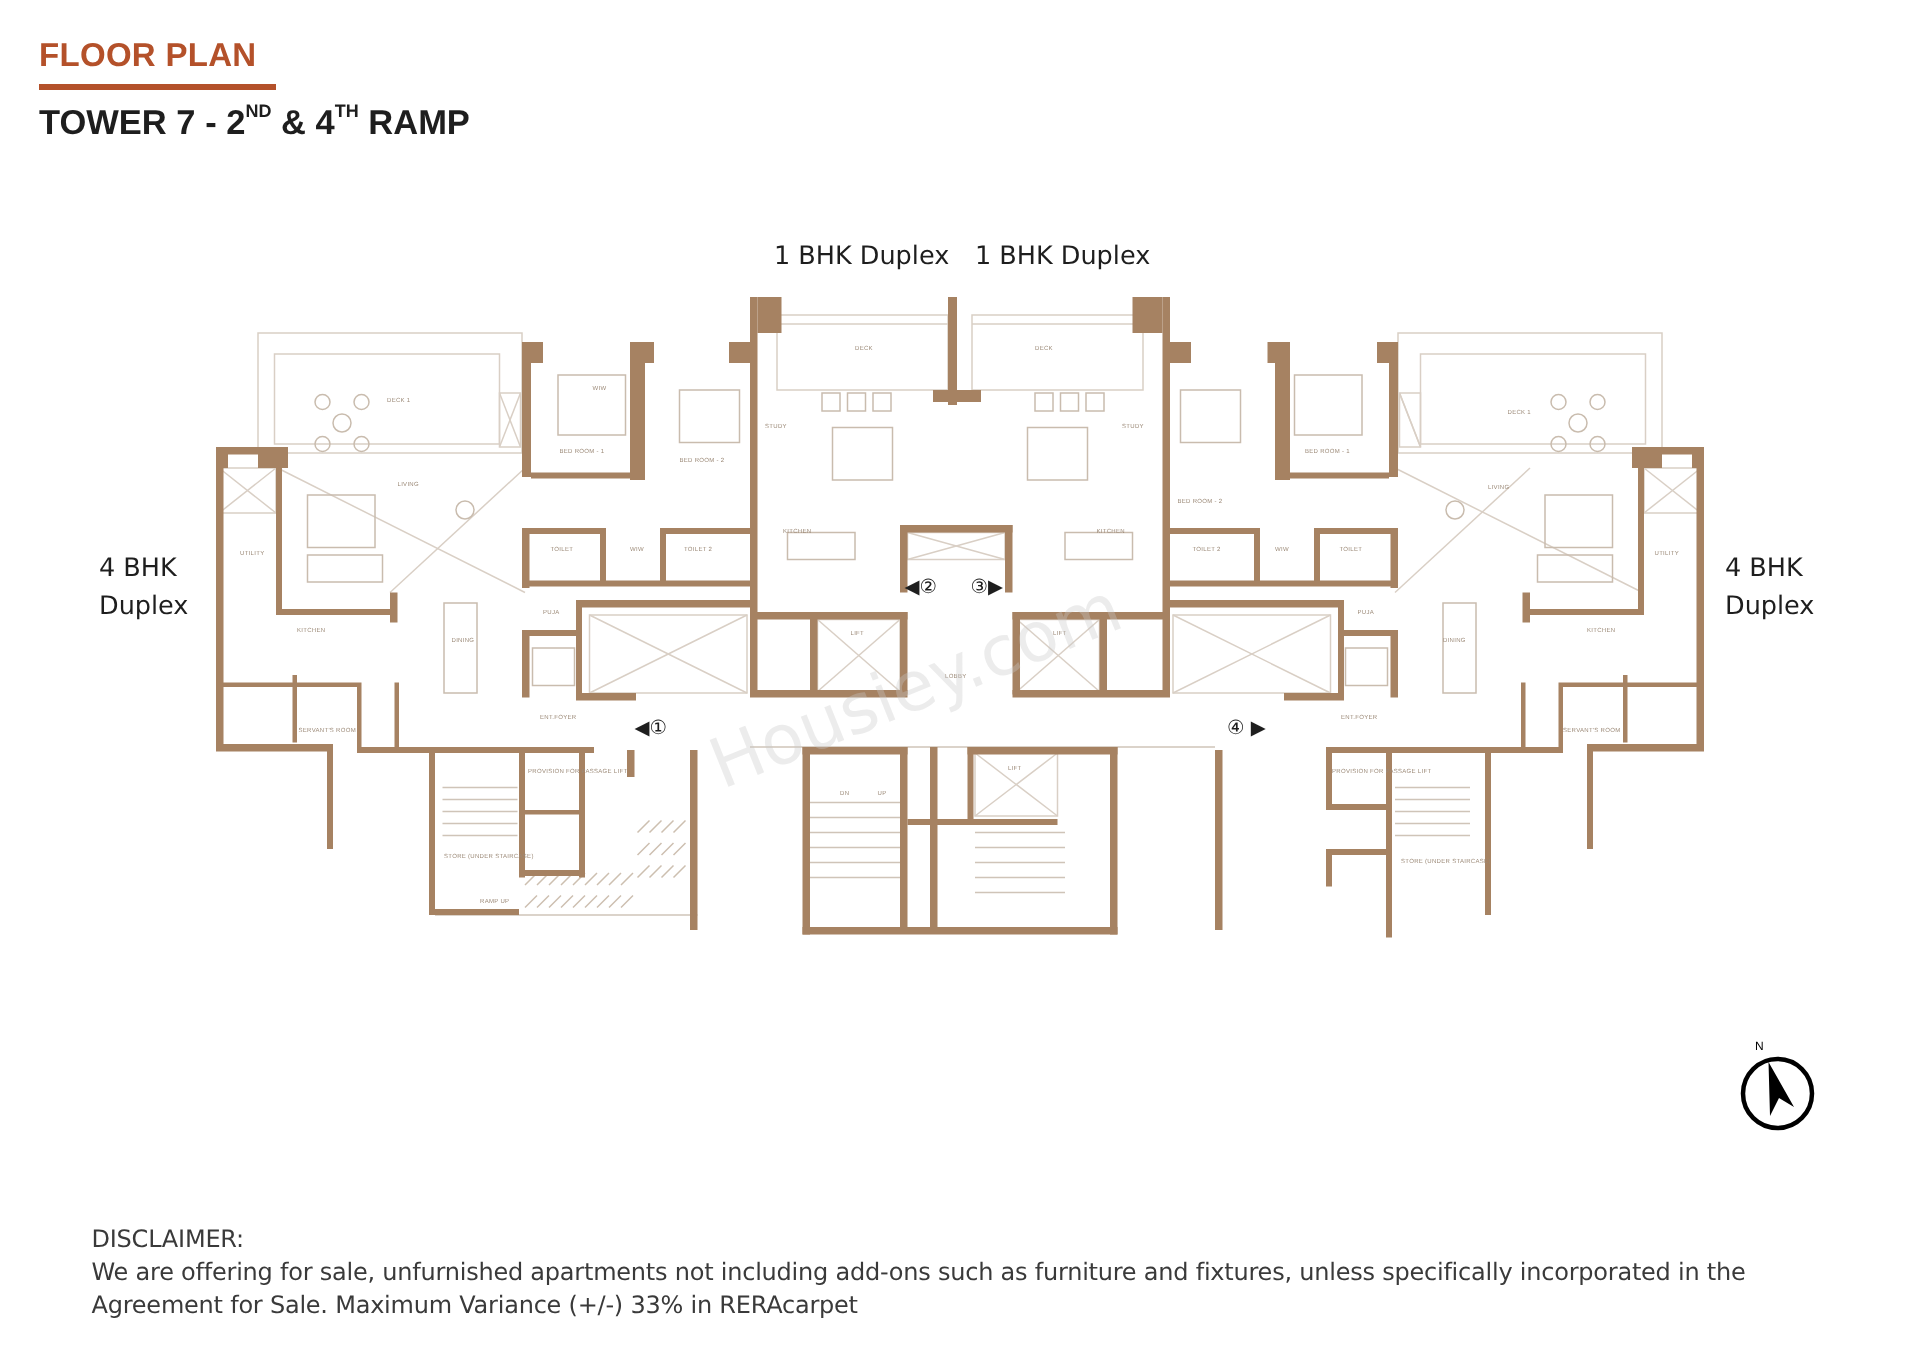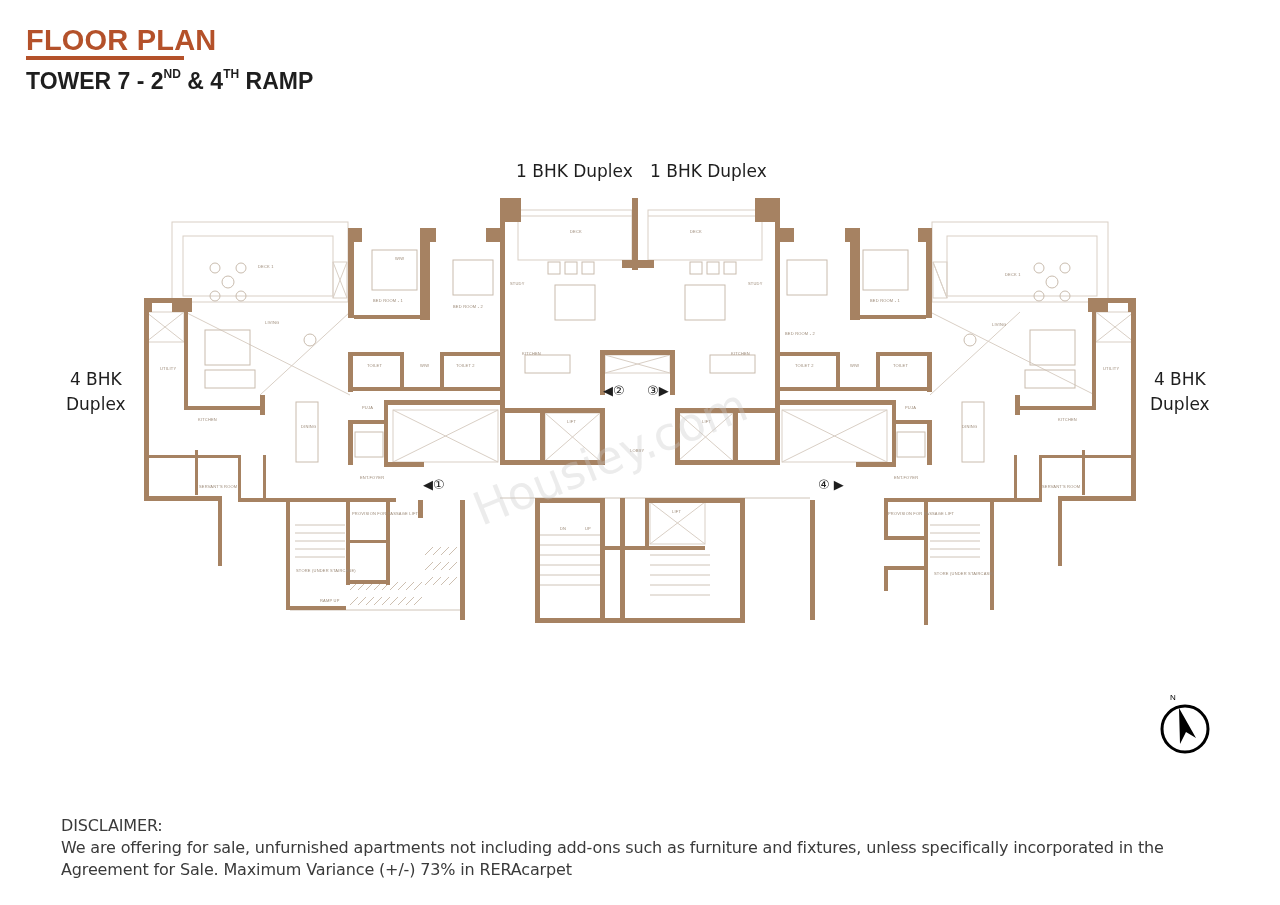--- a/index.html
+++ b/index.html
@@ -1,21 +1,21 @@
 <!DOCTYPE html>
 <html><head>
 <meta charset="utf-8">
 <style>
   html,body{margin:0;padding:0;background:#ffffff;}
   body{width:1280px;height:905px;position:relative;overflow:hidden;font-family:"Liberation Sans",sans-serif;}
-  .title{position:absolute;left:26px;top:24px;font-size:29px;font-weight:bold;color:#b4512a;letter-spacing:0.2px;}
+  .title{position:absolute;left:26px;top:24px;font-size:22px;font-weight:bold;color:#b4512a;letter-spacing:0.2px;}
   .title-rule{position:absolute;left:26px;top:56px;width:158px;height:4px;background:#b4512a;}
   .subtitle{position:absolute;left:26px;top:68px;font-size:23px;font-weight:bold;color:#1e1e1e;}
   .subtitle sup{font-size:12px;vertical-align:top;position:relative;top:-1px;}
-  .unit-label{position:absolute;font-family:"DejaVu Sans",sans-serif;font-size:17px;color:#1e1e1e;line-height:25px;text-align:center;}
+  .unit-label{position:absolute;font-family:"DejaVu Sans",sans-serif;font-size:17px;color:#1e1e1e;line-height:25px;text-align:left;}
   .plan{position:absolute;left:0;top:0;width:1280px;height:905px;}
   .room{font-family:"Liberation Sans",sans-serif;font-size:4px;fill:#9c8a78;letter-spacing:0.2px;}
   .entry{font-family:"DejaVu Sans",sans-serif;font-size:13px;fill:#1e1e1e;}
   .compass{position:absolute;left:1158px;top:692px;}
   .disclaimer{position:absolute;left:61px;top:815px;width:1180px;font-family:"DejaVu Sans",sans-serif;font-size:16px;color:#3a3a3a;line-height:22px;letter-spacing:-0.15px;}
   .watermark{position:absolute;left:465px;top:430px;font-size:46px;color:rgba(200,200,200,0.35);transform:rotate(-22deg);font-family:"DejaVu Sans",sans-serif;}
 </style>
 </head>
 <body>
 
@@ -323,14 +323,14 @@
 <div class="compass">
   <svg width="60" height="66" viewBox="0 0 60 66">
     <text x="12" y="8" font-size="8" font-family="Liberation Sans, sans-serif" fill="#000">N</text>
     <circle cx="27" cy="37" r="23" fill="none" stroke="#000" stroke-width="3"></circle>
     <path d="M21 16 L22 52 L28 40 L38 46 Z" fill="#000"></path>
   </svg>
 </div>
 
 <div class="disclaimer">
   <div>DISCLAIMER:</div>
-  <div>We are offering for sale, unfurnished apartments not including add-ons such as furniture and fixtures, unless specifically incorporated in the Agreement for Sale. Maximum Variance (+/-) 73% in RERAcarpet</div>
+  <div>We are offering for sale, unfurnished apartments not including add-ons such as furniture and fixtures, unless specifically incorporated in the Agreement for Sale. Maximum Variance (+/-) 33% in RERAcarpet</div>
 </div>
 
 </body></html>

